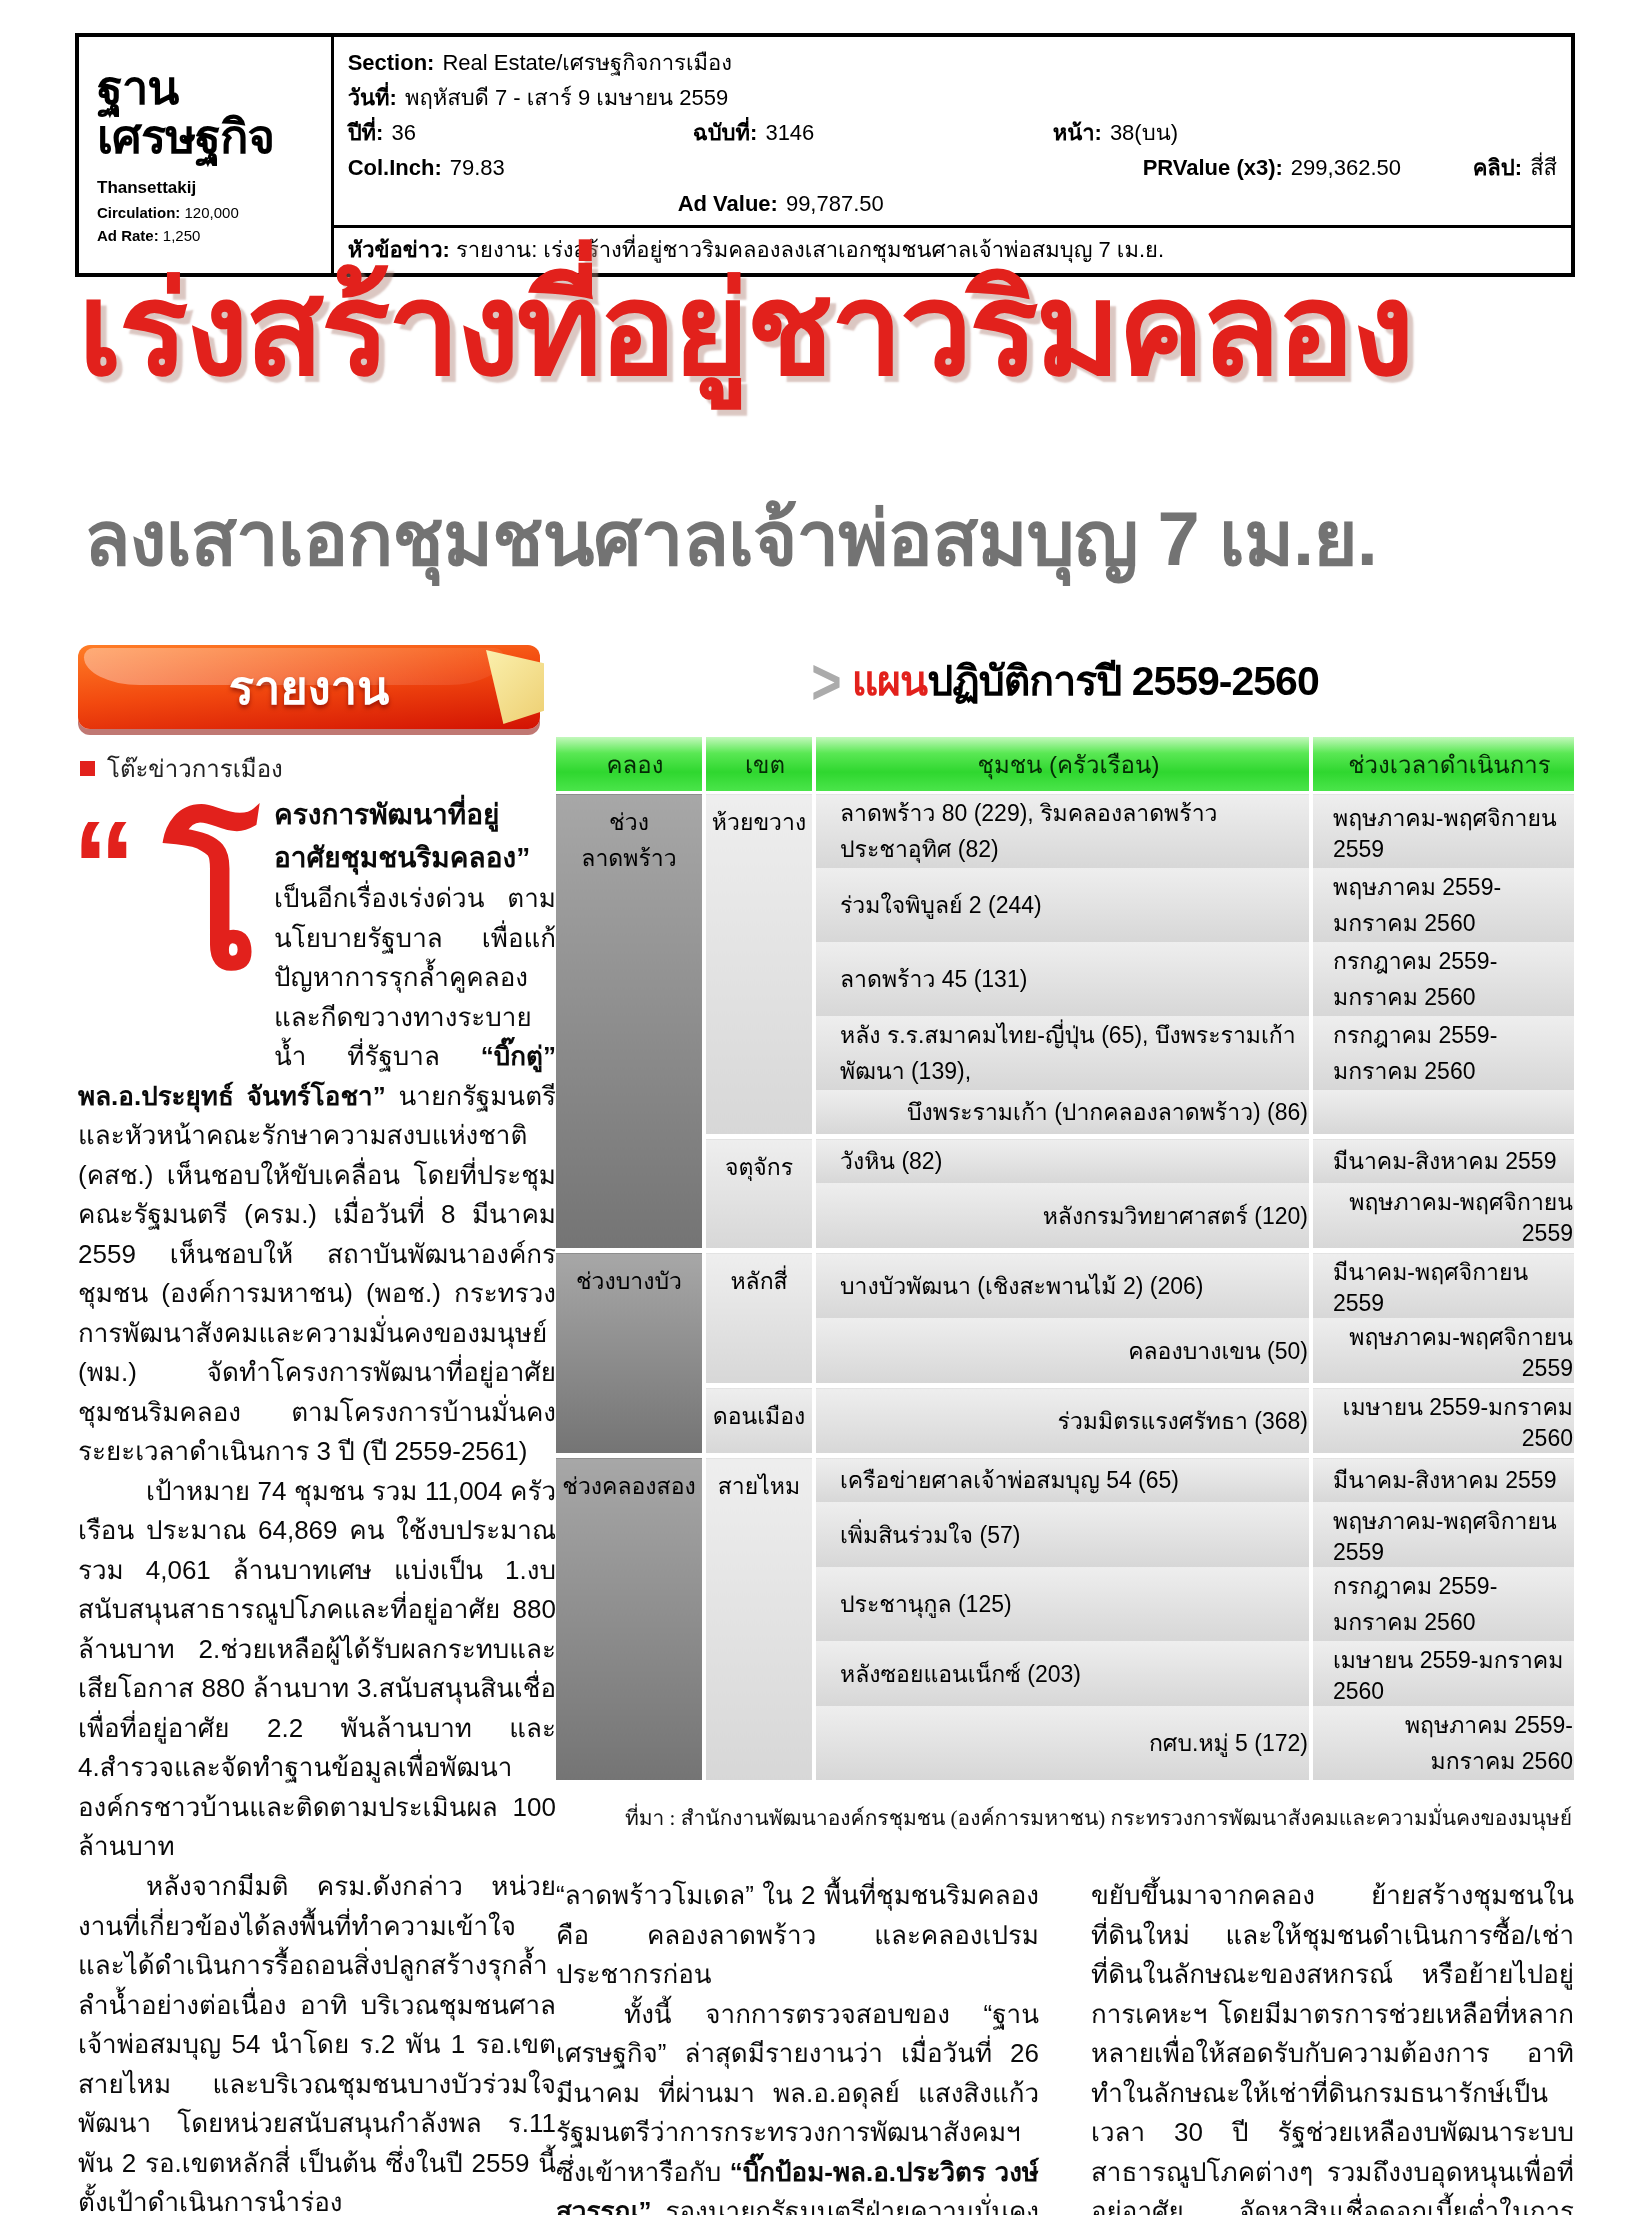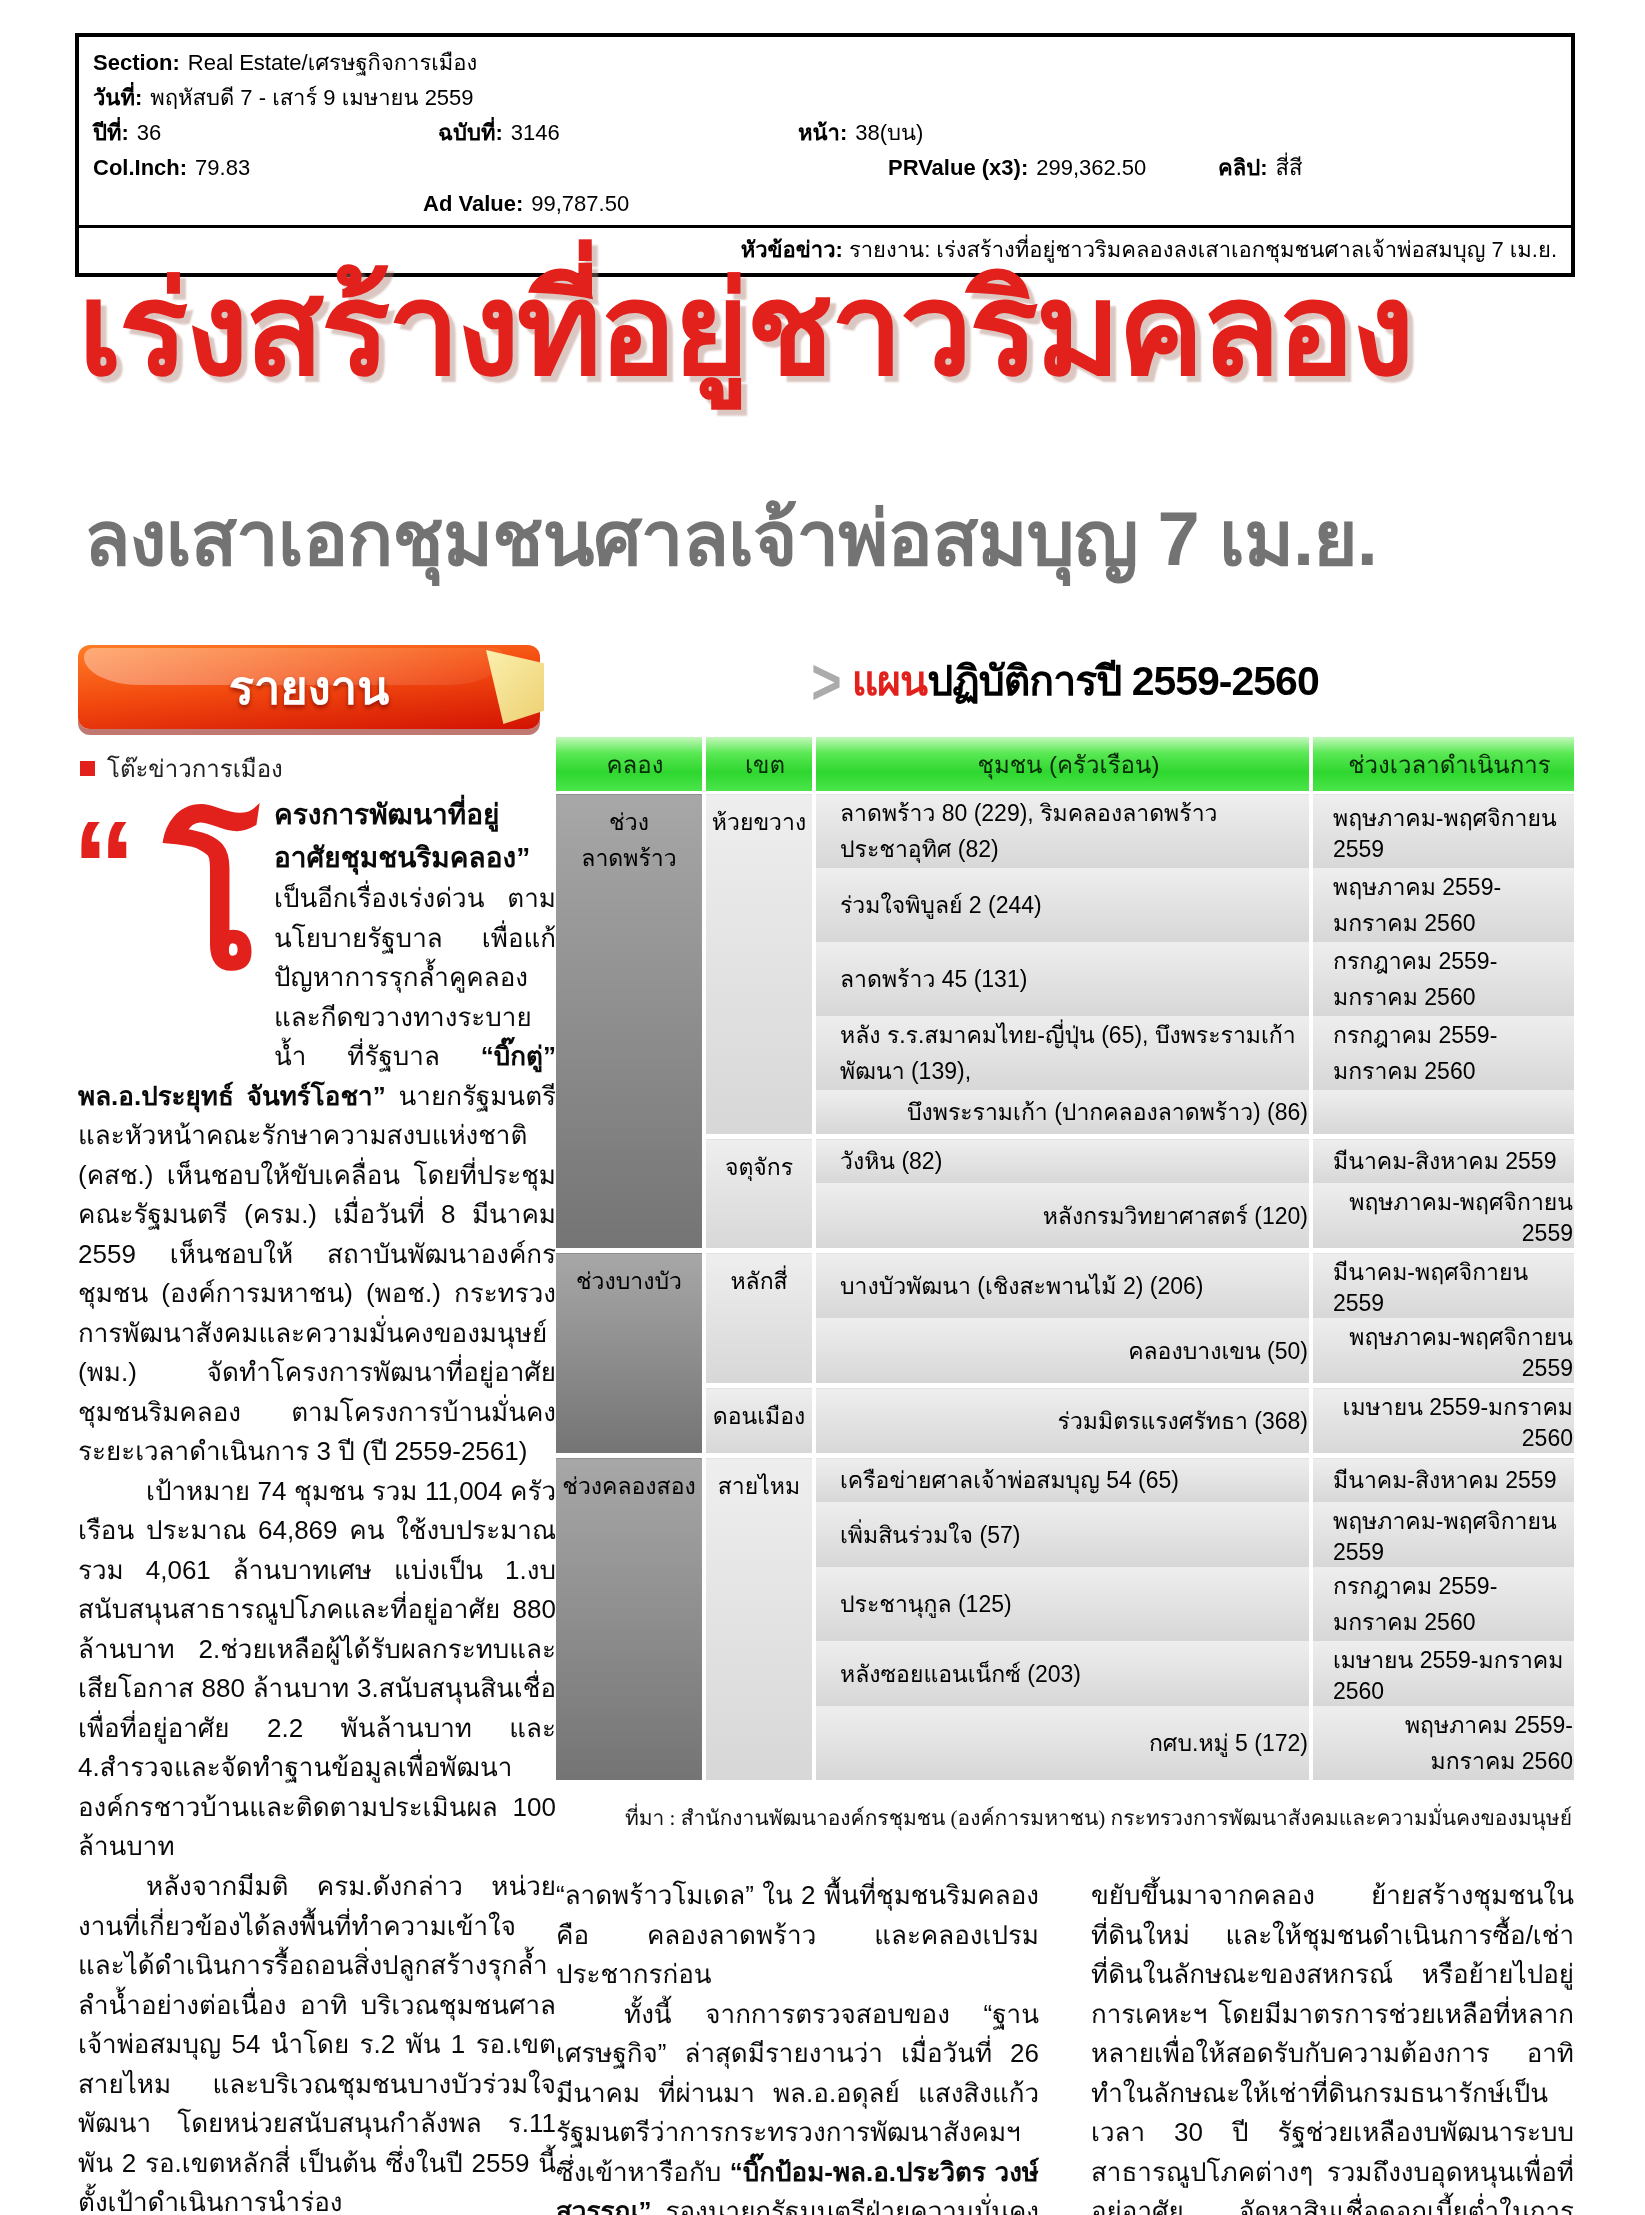--- a/index.html
+++ b/index.html
@@ -7,21 +7,21 @@
         font-family:"Liberation Sans",sans-serif;color:#000;}
 
   
   .clip-header{position:absolute;left:75px;top:33px;width:1492px;border:4px solid #000;
                display:flex;background:#fff;}
   .logo-cell{width:318px;border-right:3px solid #000;padding:26px 16px 8px 18px;box-sizing:border-box;}
   .logo-text{font-size:47px;font-weight:800;letter-spacing:-1px;line-height:1.05;}
   .logo-latin{font-size:17px;font-weight:bold;margin-top:16px;}
   .logo-line{font-size:15px;margin-top:6px;}
   .logo-line b{font-weight:bold;}
-  .meta-cell{flex:1;padding:8px 0 0 0;box-sizing:border-box;font-size:22px;text-align:right;}
+  .meta-cell{flex:1;padding:8px 0 0 0;box-sizing:border-box;font-size:22px;}
   .meta-row{display:flex;padding:2px 14px;line-height:31px;}
   .meta-pair{display:inline-flex;gap:8px;white-space:nowrap;}
   .meta-pair b{font-weight:bold;}
   .w345{width:345px;} .w360{width:360px;} .w330{width:330px;} .w465{width:465px;margin-top:36px;} .w285{width:330px;}
   .meta-title-row{border-top:3px solid #000;margin-top:4px;padding:7px 14px 8px;line-height:30px;display:block;}
   .meta-title-row b{font-weight:bold;}
 
   
   .main-headline{position:absolute;left:78px;top:242px;width:1494px;font-size:129px;font-weight:800;
                  color:#e2211c;line-height:1.35;letter-spacing:-3px;white-space:nowrap;
@@ -85,20 +85,32 @@
   .bottom-col{flex:1;min-width:0;}
 
   [data-interactable]{cursor:default;}
 </style>
 </head>
 <body>
 
 <div class="page" data-interactable="false">
 
   <div class="clip-header" data-interactable="false">
+    <div class="logo-cell" data-interactable="false">
+      <div class="logo-text" data-interactable="false">ฐานเศรษฐกิจ</div>
+      <div class="logo-latin" data-interactable="false">Thansettakij</div>
+      <div class="logo-line" data-interactable="false">
+        <b data-interactable="false">Circulation:</b>
+        <span data-interactable="false">120,000</span>
+      </div>
+      <div class="logo-line" data-interactable="false">
+        <b data-interactable="false">Ad Rate:</b>
+        <span data-interactable="false">1,250</span>
+      </div>
+    </div>
     <div class="meta-cell" data-interactable="false">
       <div class="meta-row" data-interactable="false">
         <span class="meta-pair" data-interactable="false">
           <b data-interactable="false">Section:</b>
           <span data-interactable="false">Real Estate/เศรษฐกิจการเมือง</span>
         </span>
       </div>
       <div class="meta-row" data-interactable="false">
         <span class="meta-pair" data-interactable="false">
           <b data-interactable="false">วันที่:</b>

